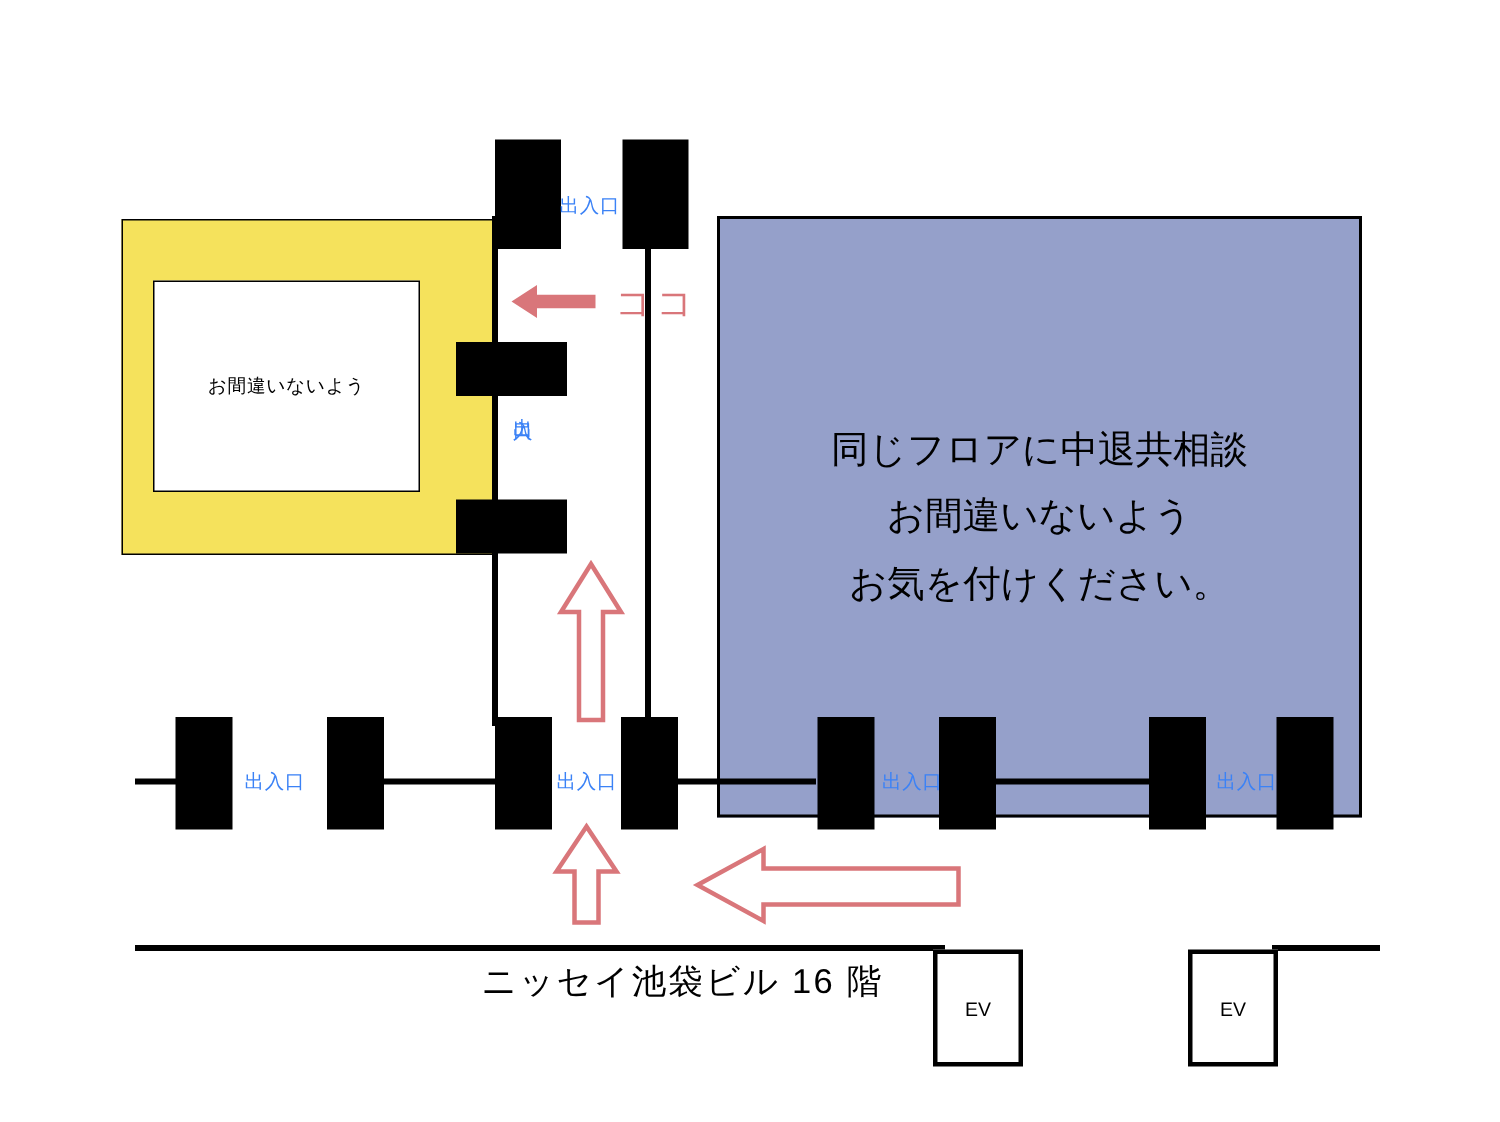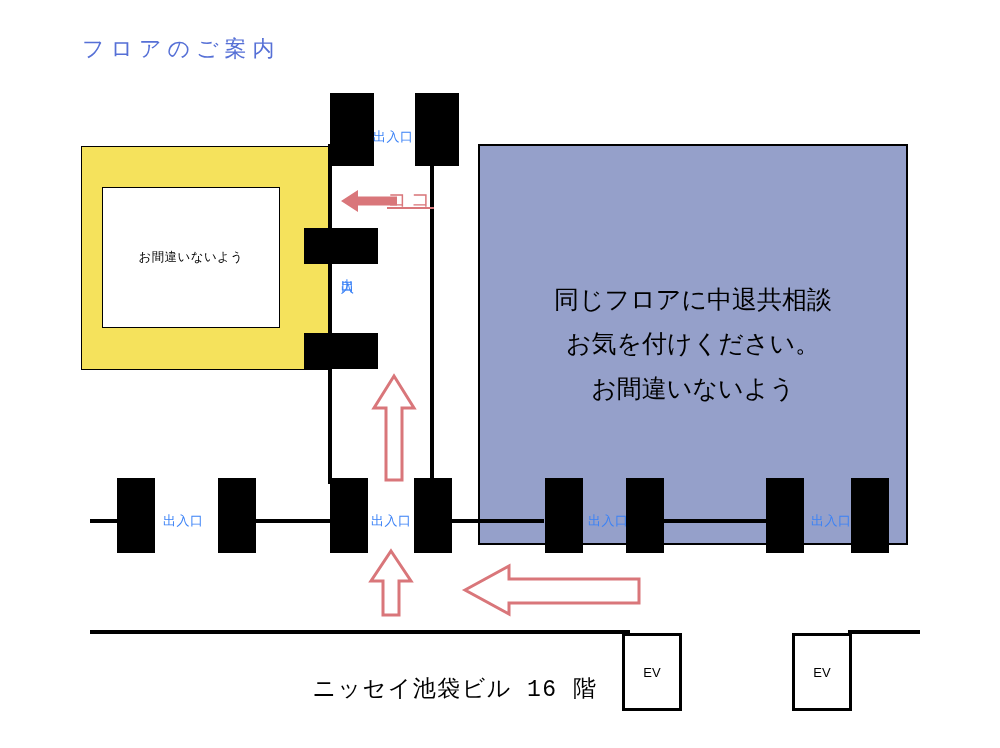--- a/index.html
+++ b/index.html
@@ -102,28 +102,27 @@
     letter-spacing: 0.5px;
   }
   .door-label.vertical {
     writing-mode: vertical-rl;
     text-orientation: upright;
     letter-spacing: 2px;
   }
 
   
   #koko-label {
-    left: 387px;
+    left: 410px;
     top: 186px;
-    font-size: 20px;
+    font-size: 24px;
     color: #d9767a;
     font-family: "DejaVu Sans", "Liberation Sans", sans-serif;
     letter-spacing: 3px;
     white-space: nowrap;
-    text-decoration: underline;
   }
 
   
   .arrow-svg { overflow: visible; }
 
   
   #footer-wall {
     left: 90px;
     top: 630px;
     width: 540px;
@@ -132,26 +131,26 @@
   }
   #footer-wall-right {
     left: 848px;
     top: 630px;
     width: 72px;
     height: 4px;
     background: #000000;
   }
   #building-name {
     left: 300px;
-    top: 673px;
+    top: 639px;
     width: 310px;
     text-align: center;
     font-size: 23px;
     color: #000000;
-    font-family: Liberation Mono, monospace;
+    font-family: Liberation Sans, sans-serif;
     letter-spacing: 1.5px;
     white-space: nowrap;
   }
   .ev-box {
     border: 3px solid #000000;
     background: #ffffff;
     box-sizing: border-box;
     display: flex;
     align-items: center;
     justify-content: center;
@@ -160,30 +159,29 @@
     font-family: Liberation Sans, sans-serif;
   }
   #ev-box-1 { left: 622px; top: 633px; width: 60px; height: 78px; }
   #ev-box-2 { left: 792px; top: 633px; width: 60px; height: 78px; }
 </style>
 </head>
 <body>
 
 <div id="root">
 
-  <div class="abs" id="page-title">フロアのご案内</div>
 
   <div class="abs" id="yellow-room"></div>
   <div class="abs" id="yellow-room-inner"></div>
   <div class="abs" id="room-label">お間違いないよう</div>
 
   <div class="abs" id="notice-box">
     <div class="line">同じフロアに中退共相談</div>
+    <div class="line">お間違いないよう</div>
     <div class="line">お気を付けください。</div>
-    <div class="line">お間違いないよう</div>
   </div>
 
   <div class="abs wall-line" style="left:328px; top:144px; width:4px; height:340px;"></div>
 
   <div class="abs wall-line" style="left:430px; top:160px; width:4px; height:324px;"></div>
 
   <div class="abs wall-block" style="left:330px; top:93px; width:44px; height:73px;"></div>
   <div class="abs wall-block" style="left:415px; top:93px; width:44px; height:73px;"></div>
   <div class="abs door-label" style="left:373px; top:128px;">出入口</div>
 

